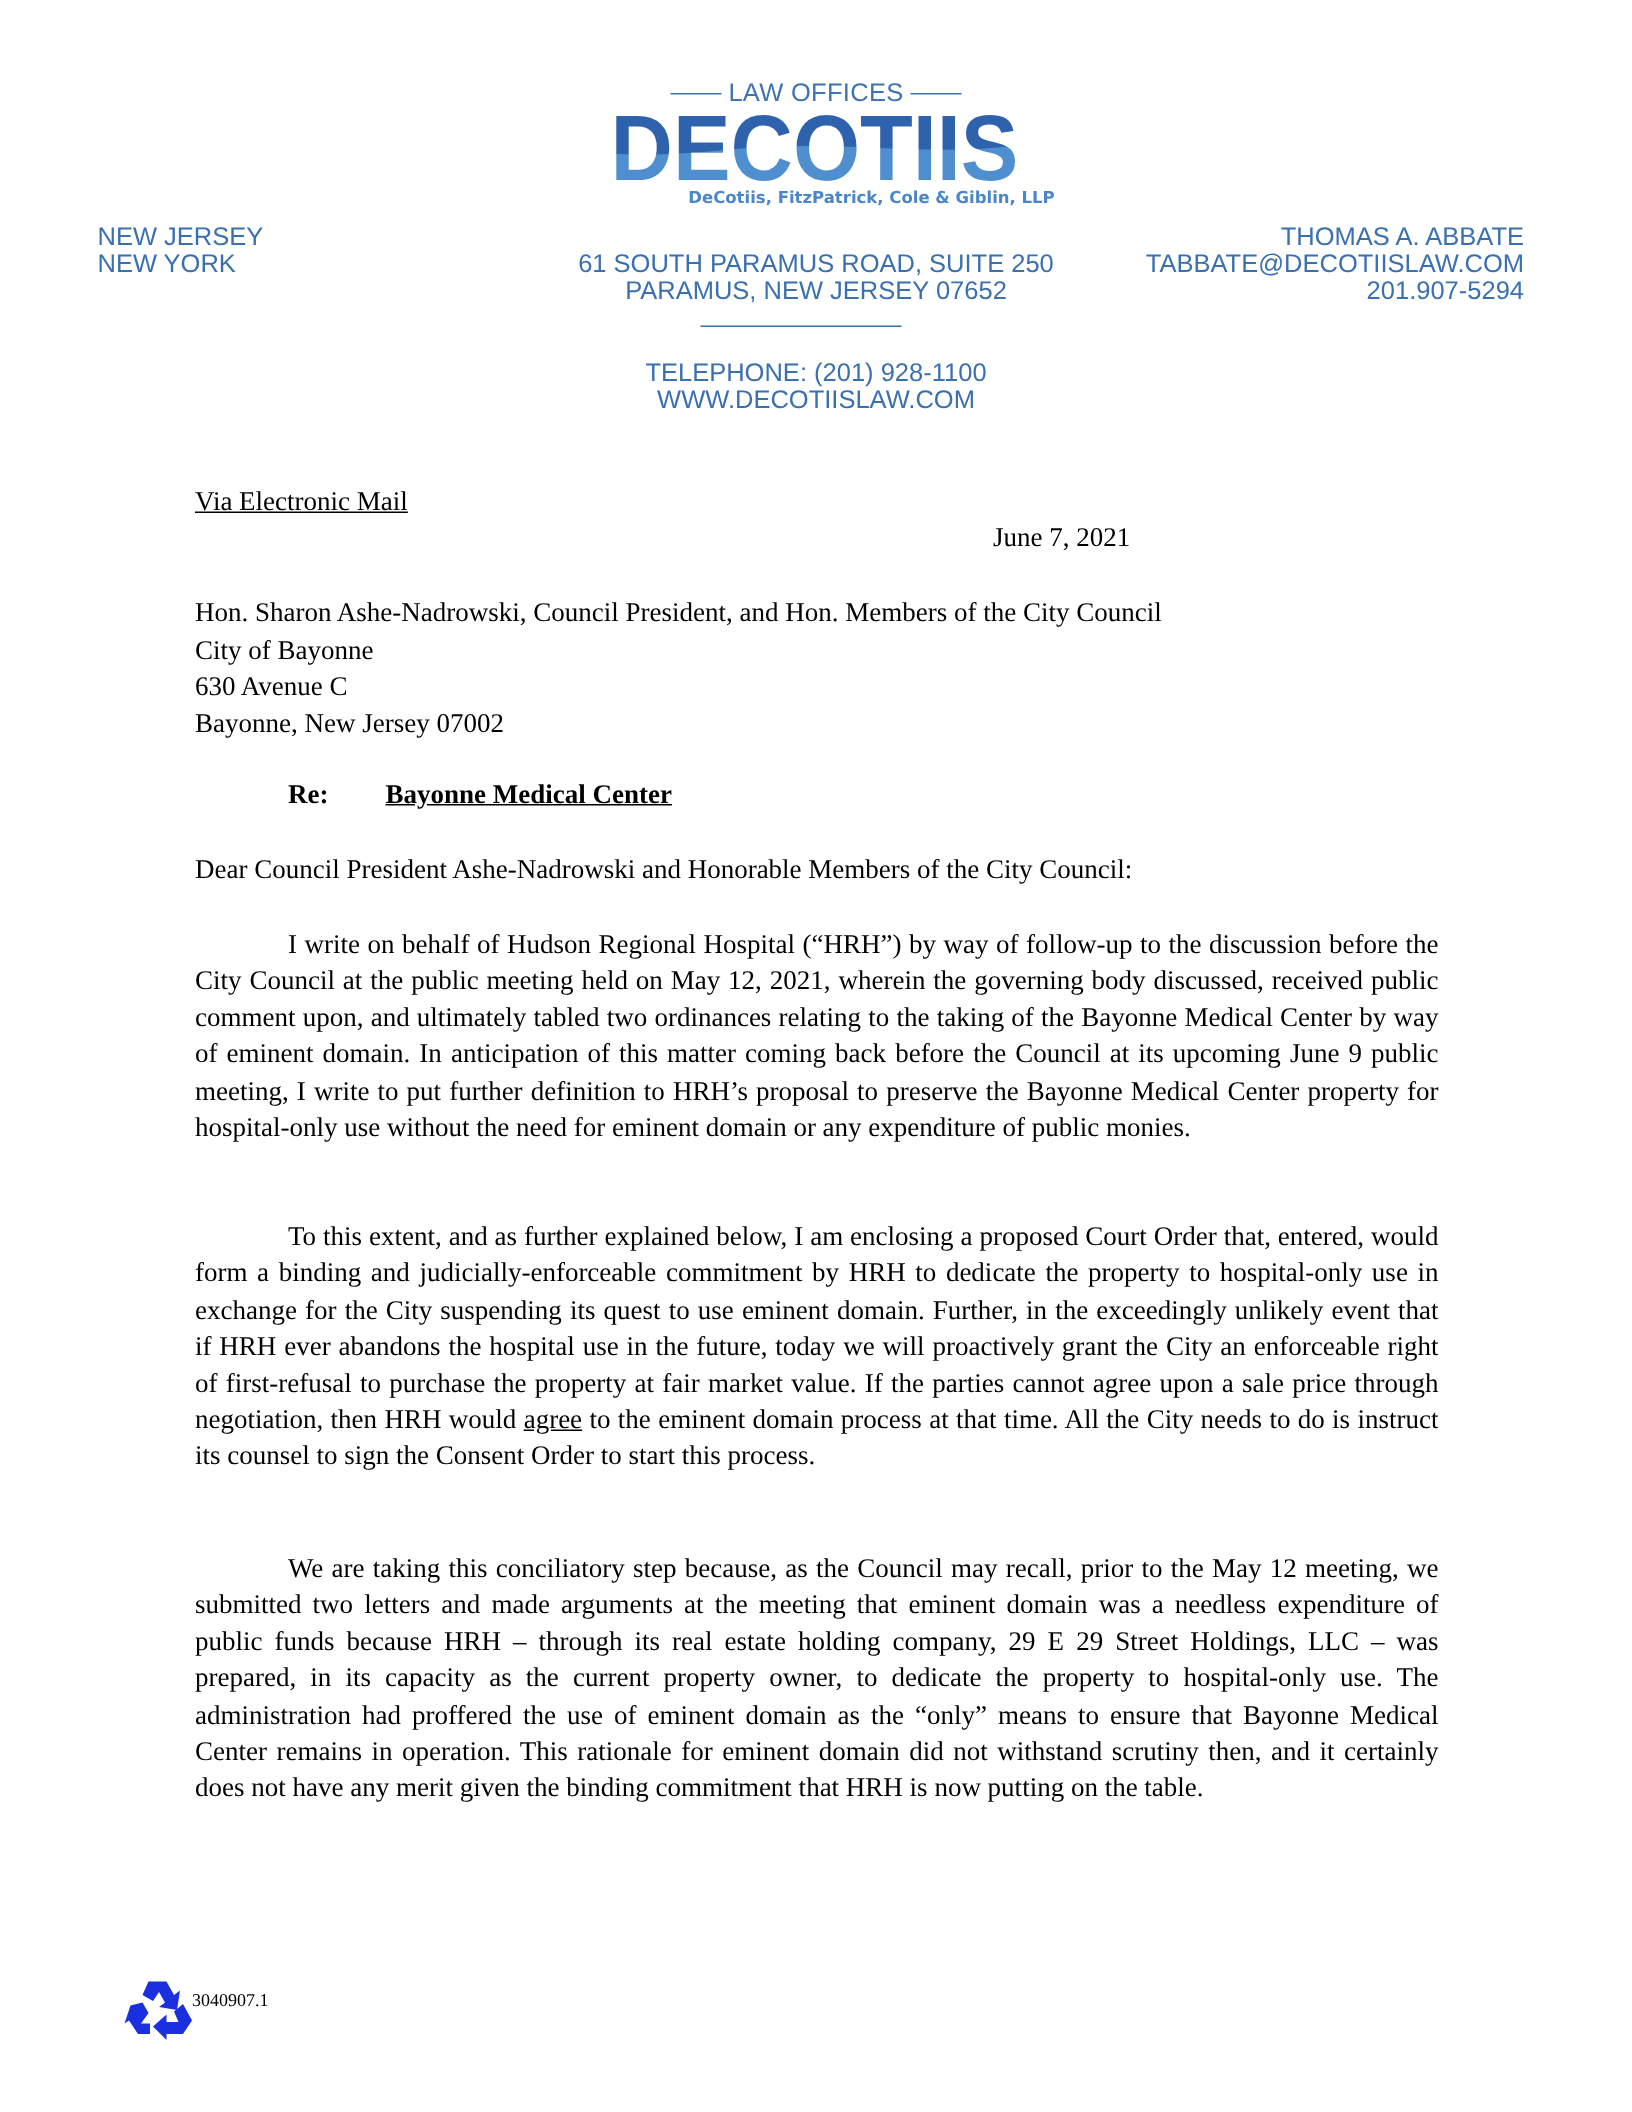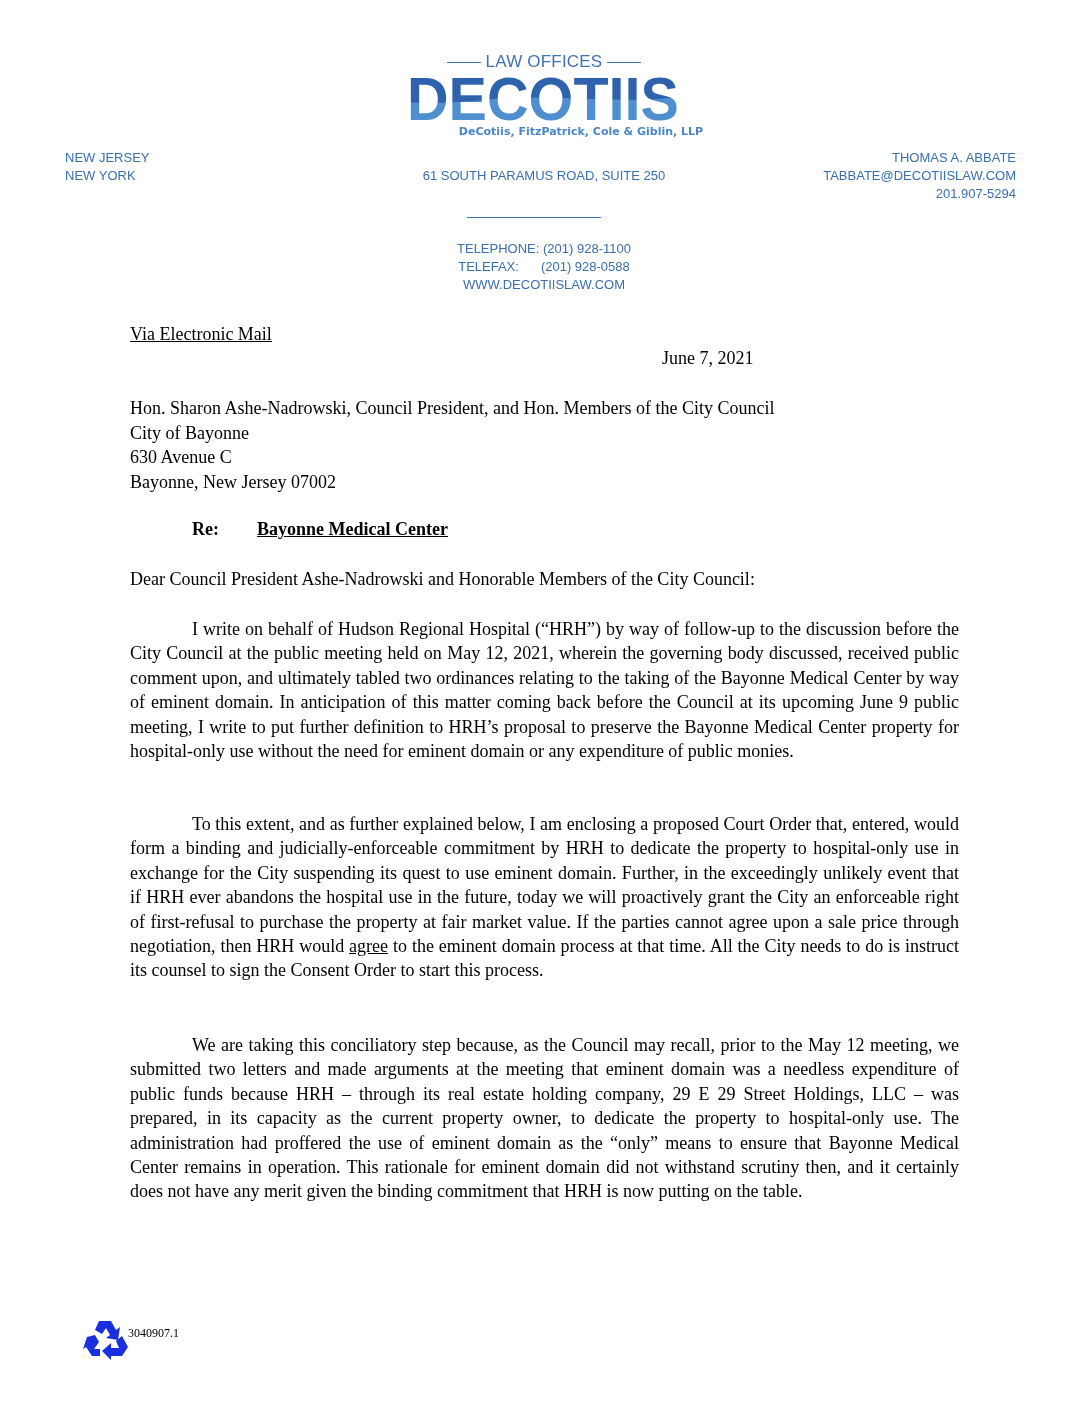--- a/index.html
+++ b/index.html
@@ -6,21 +6,21 @@
     body { width: 1088px; height: 1408px; position: relative; overflow: hidden; }
     .page { position: absolute; inset: 0; background: #fff; }
 
     
     .lh-top { position: absolute; left: 0; width: 1088px; text-align: center; }
     .law-offices { top: 52px; font-family: "Liberation Sans", sans-serif; font-size: 17px; color: #3f73b4; letter-spacing: 0.2px; }
     .law-offices .dash { display: inline-block; width: 34px; height: 1px; background: #3f73b4; vertical-align: middle; margin: 0 5px; }
     .logo { position: absolute; top: 70px; left: 403px; width: 280px; height: 54px; }
     .firm-sub { top: 125px; font-family: "DejaVu Sans", sans-serif; font-weight: bold; font-size: 11px; color: #4a86c8; padding-left: 37px; }
 
-    .blue-small { font-family: "Liberation Sans", sans-serif; font-size: 13px; color: #3a6fb0; line-height: 18px; }
+    .blue-small { font-family: "Liberation Sans", sans-serif; font-size: 17px; color: #3a6fb0; line-height: 18px; }
     .left-block { position: absolute; left: 65px; top: 149px; }
     .right-block { position: absolute; right: 72px; top: 149px; text-align: right; }
     .center-addr { position: absolute; left: 0; width: 1088px; top: 167px; text-align: center; }
     .center-rule { position: absolute; left: 467px; width: 134px; top: 217px; height: 1px; background: #3a6fb0; }
     .center-contact { position: absolute; left: 0; width: 1088px; top: 240px; text-align: center; }
     .center-contact .tab { display: inline-block; width: 22px; }
 
     
     .serif { font-family: "Liberation Serif", serif; font-size: 18px; color: #000; }
     .via { position: absolute; left: 130px; top: 324px; text-decoration: underline; }
@@ -63,26 +63,26 @@
 
   <div class="lh-top firm-sub">DeCotiis, FitzPatrick, Cole &amp; Giblin, LLP</div>
 
   <div class="left-block blue-small">
     <div>NEW JERSEY</div>
     <div>NEW YORK</div>
   </div>
 
   <div class="center-addr blue-small">
     <div>61 SOUTH PARAMUS ROAD, SUITE 250</div>
+    <div>PARAMUS, NEW JERSEY 07652</div>
   </div>
   <div class="center-rule"></div>
 
   <div class="center-contact blue-small">
     <div><span>TELEPHONE:</span> <span>(201) 928-1100</span></div>
-    <div><span>TELEFAX:</span><span class="tab"></span><span>(201) 928-0588</span></div>
     <div>WWW.DECOTIISLAW.COM</div>
   </div>
 
   <div class="right-block blue-small">
     <div>THOMAS A. ABBATE</div>
     <div>TABBATE@DECOTIISLAW.COM</div>
     <div>201.907-5294</div>
   </div>
 
   <div class="serif via">Via Electronic Mail</div>

